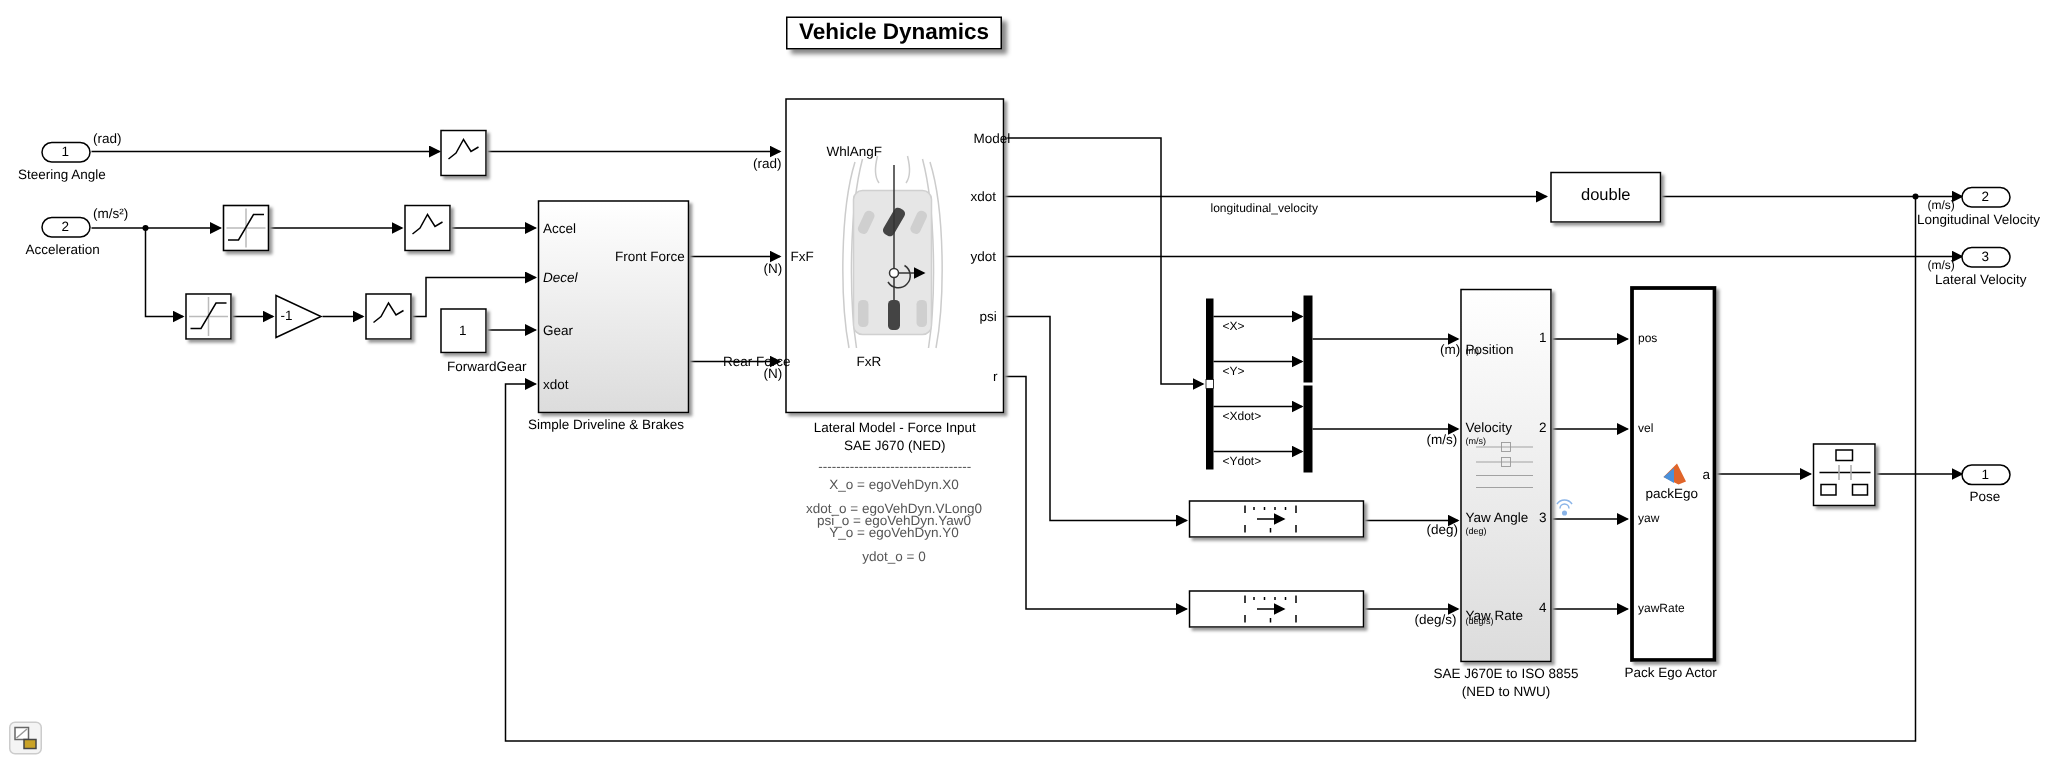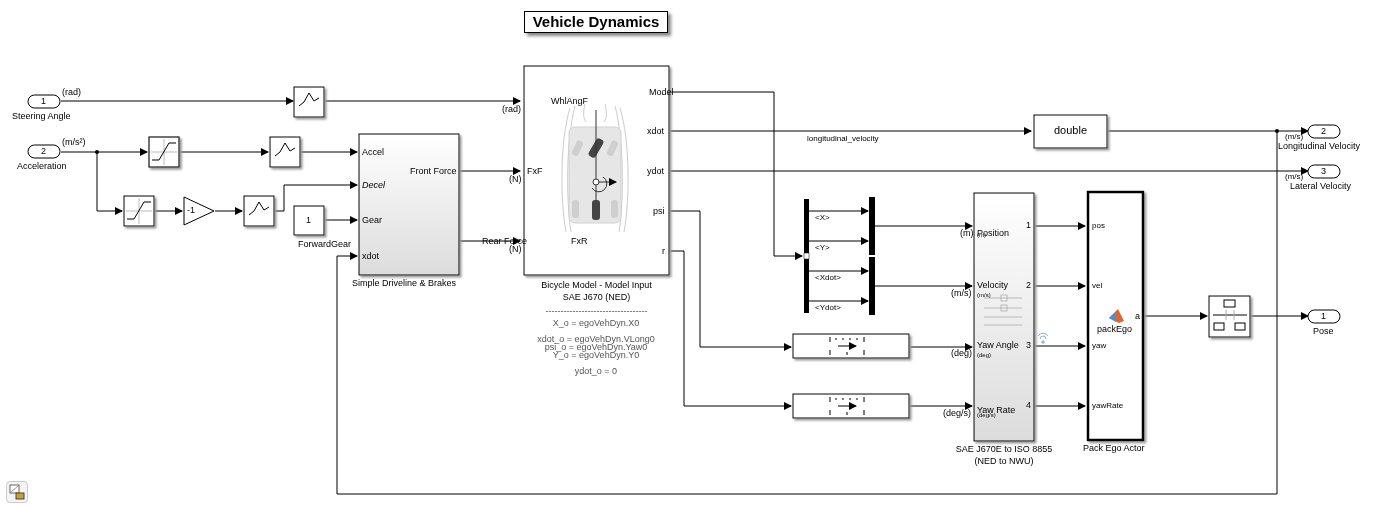--- a/index.html
+++ b/index.html
@@ -202,21 +202,21 @@
 <div class="lbl" style="left:527px;top:167px;">FxF</div>
 <div class="lbl" style="left:527px;top:237px;padding-left:44px;">FxR</div>
 <div class="lbl" style="left:502px;top:105px;">(rad)</div>
 <div class="lbl" style="left:509px;top:175px;">(N)</div>
 <div class="lbl" style="left:509px;top:245px;">(N)</div>
 <div class="lbl" style="left:649px;top:88px;">Model</div>
 <div class="lbl" style="left:647px;top:127px;">xdot</div>
 <div class="lbl" style="left:647px;top:167px;">ydot</div>
 <div class="lbl" style="left:653px;top:207px;">psi</div>
 <div class="lbl" style="left:662px;top:247px;">r</div>
-<div class="lbl" style="left:524px;top:281px;width:145px;text-align:center;">Bicycle Model - Model Input</div>
+<div class="lbl" style="left:524px;top:281px;width:145px;text-align:center;">Lateral Model - Force Input</div>
 <div class="lbl" style="left:524px;top:293px;width:145px;text-align:center;">SAE J670 (NED)</div>
 <div class="lbl gray" style="left:524px;top:307px;width:145px;text-align:center;">----------------------------------</div>
 <div class="lbl gray" style="left:516px;top:319px;width:160px;text-align:center;">X_o = egoVehDyn.X0</div>
 <div class="lbl gray" style="left:516px;top:331px;width:160px;text-align:center;margin-top:20px;">Y_o = egoVehDyn.Y0</div>
 <div class="lbl gray" style="left:516px;top:343px;width:160px;text-align:center;">psi_o = egoVehDyn.Yaw0</div>
 <div class="lbl gray" style="left:516px;top:335px;width:160px;text-align:center;">xdot_o = egoVehDyn.VLong0</div>
 <div class="lbl gray" style="left:516px;top:367px;width:160px;text-align:center;">ydot_o = 0</div>
 
 <div class="lbl" style="left:807px;top:135px;font-size:8px;">longitudinal_velocity</div>
 <div class="lbl" style="left:1034px;top:125px;width:73px;text-align:center;font-size:11px;">double</div>

